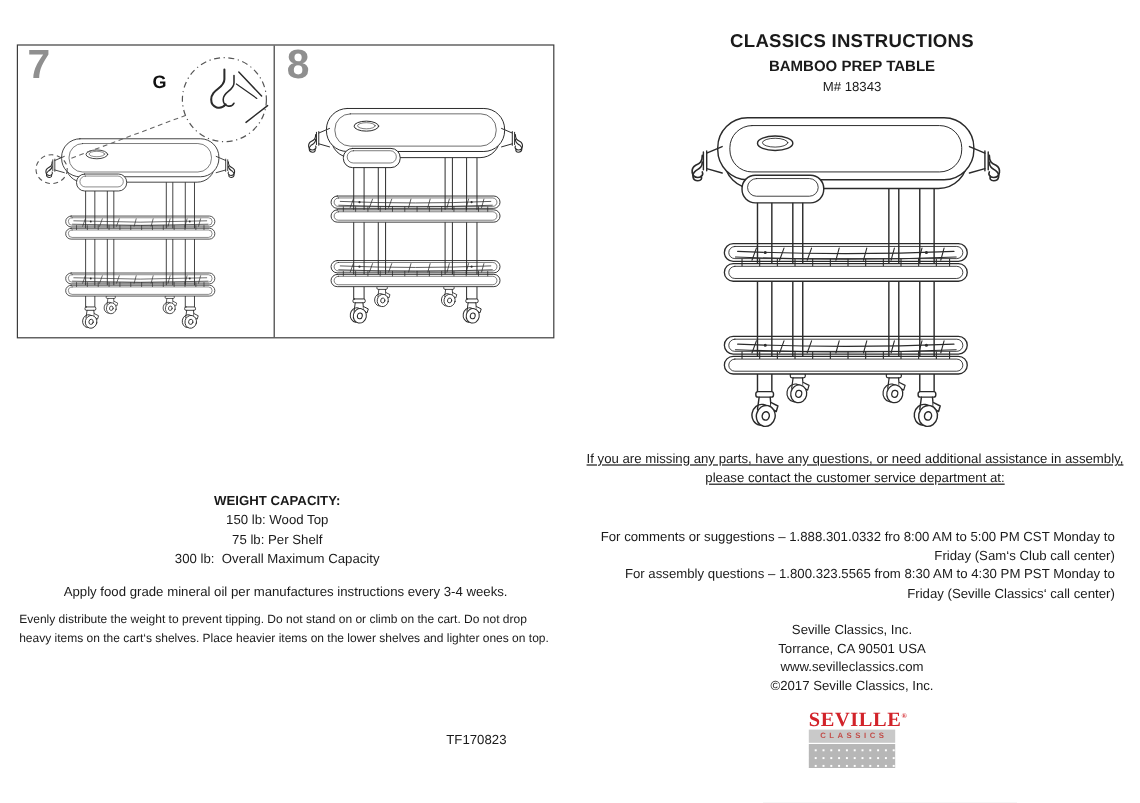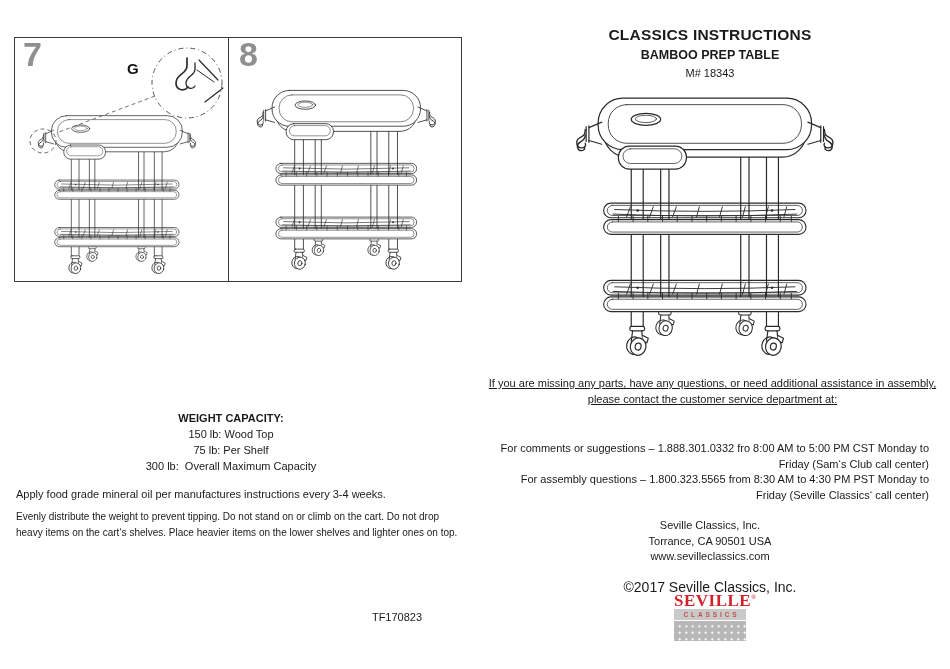--- a/index.html
+++ b/index.html
@@ -23,30 +23,30 @@
   .h-title{font-size:15.5px;font-weight:bold;letter-spacing:.2px;}
   .h-sub{font-size:12.5px;font-weight:bold;margin-top:4px;}
   .h-model{font-size:11px;margin-top:5px;}
   
   .main-illustration{position:absolute;left:562px;top:88px;}
   
   .weight{position:absolute;left:11px;top:410px;width:440px;text-align:center;
     font-size:11px;line-height:16px;}
   .weight .head{font-weight:bold;}
   .cap-line{white-space:pre-wrap;}
-  .para1{position:absolute;left:16px;top:487px;width:444px;font-size:11px;line-height:15px;}
+  .para1{position:absolute;left:16px;top:487px;width:444px;font-size:11px;line-height:15px;text-align:center;}
   .para2{position:absolute;left:16px;top:509px;width:444px;font-size:10px;line-height:15.5px;}
   
   .cs-intro{position:absolute;left:485px;top:376px;width:455px;text-align:center;
     font-size:11px;line-height:15.5px;text-decoration:underline;}
   .cs-lines{position:absolute;left:495px;top:441px;width:434px;text-align:right;
     font-size:11px;line-height:15.5px;}
   .company{position:absolute;left:610px;top:518px;width:200px;text-align:center;
     font-size:11px;line-height:15.5px;}
-  .company .copy{font-size:14px;line-height:12px;margin-top:16px;}
+  .company .copy{font-size:11px;line-height:12px;margin-top:1px;}
   
   .logo{position:absolute;left:674px;top:590px;width:72px;text-align:center;}
   .logo-brand{color:#d2232a;font-family:"Liberation Serif",serif;font-weight:bold;
     font-size:17px;line-height:15px;letter-spacing:.5px;white-space:nowrap;}
   .logo-reg{font-size:6px;vertical-align:super;letter-spacing:0;}
   .logo-classics{display:block;background:#c9c9c9;color:#c2504c;font-size:6.5px;
     font-weight:bold;letter-spacing:2.9px;line-height:9px;padding:1px 0 1px 3px;margin-top:1px;}
   .logo-dots{height:20px;background-color:#b7b7b7;
     background-image:radial-gradient(circle,#ffffff 0.9px,rgba(255,255,255,0) 1.1px);
     background-size:6.5px 6.5px;background-position:2.5px 2px;margin-top:1px;}

